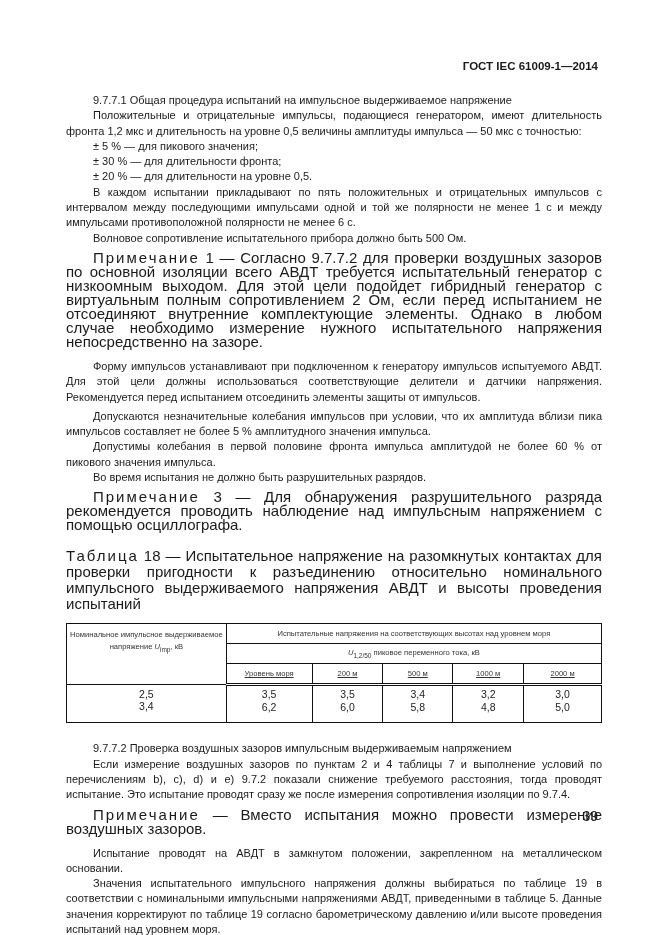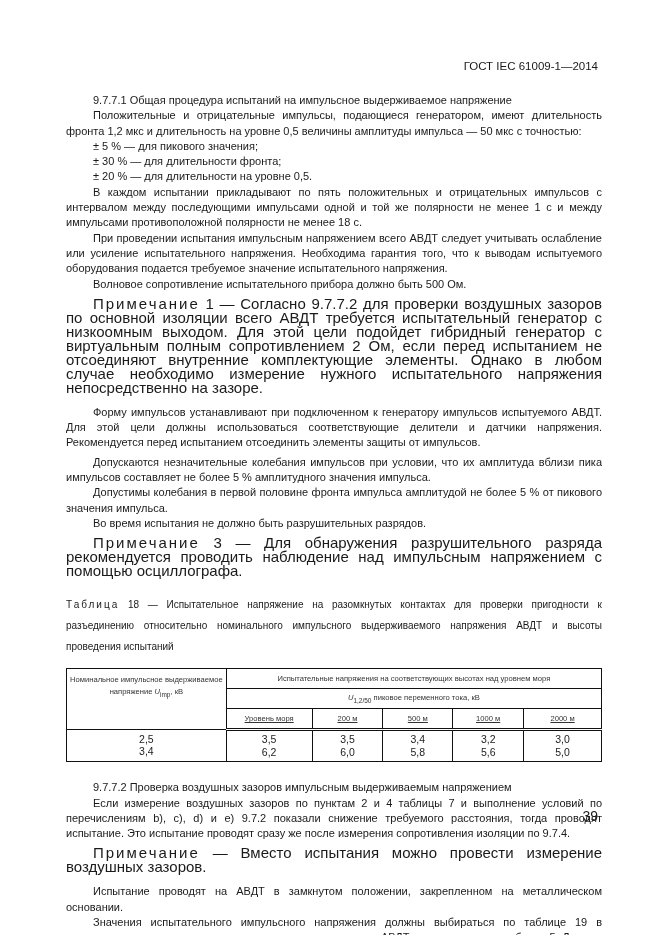--- a/index.html
+++ b/index.html
@@ -1,63 +1,62 @@
 <!DOCTYPE html>
 <html><head>
 <meta charset="utf-8">
 <style>
   html, body { margin: 0; padding: 0; background: #ffffff; }
   body { width: 661px; height: 935px; position: relative; overflow: hidden;
          font-family: "Liberation Sans", sans-serif; color: #1a1a1a; }
   .page { position: absolute; left: 62px; top: 0; width: 536px; }
-  .header { position: absolute; top: 60px; right: 0; font-weight: normal; font-size: 11.5px; }
+  .header { position: absolute; top: 60px; right: 0; font-weight: bold; font-size: 11.5px; }
   .body-text { position: absolute; top: 93px; left: 4px; width: 536px; font-size: 11px; line-height: 15.3px; }
   p { margin: 0; text-align: justify; }
   .ind { text-indent: 27px; }
   .note { font-size: 15px; line-height: 14px; margin: 5px 0 6px 0; }
   .note .lbl { letter-spacing: 2px; }
   .gap { height: 4px; }
-  .caption { font-size: 10px; line-height: 21px; margin-top: 16px; text-align: justify; }
+  .caption { font-size: 15px; line-height: 16px; margin-top: 16px; text-align: justify; }
   .caption .lbl { letter-spacing: 2px; }
   table.t18 { border-collapse: collapse; width: 536px; margin-top: 11px; font-size: 7.6px; color: #333; }
   table.t18 td { border: 1px solid #111; text-align: center; padding: 0; }
   table.t18 tr.h1 td { height: 19px; }
   table.t18 tr.h2 td { height: 19px; }
   table.t18 tr.h3 td { height: 19px; border-bottom: 3px double #111; text-decoration: underline; }
   table.t18 td.first-head { vertical-align: top; padding-top: 5px; line-height: 12px; }
-  table.t18 tr.data td { font-size: 10.5px; line-height: 12.5px; color: #222; padding: 2px 0 3px 0; }
+  table.t18 tr.data td { font-size: 10.5px; line-height: 12.5px; color: #222; padding: 2px 0 9px 0; }
   .after-table { margin-top: 18px; }
   .pagenum { position: absolute; top: 808px; right: 0; font-size: 14px; }
   sub { font-size: 6.5px; }
 </style>
 </head>
 <body>
 
 <div class="page">
   <div class="header">ГОСТ IEC 61009-1—2014</div>
 
   <div class="body-text">
     <p class="ind">9.7.7.1 Общая процедура испытаний на импульсное выдерживаемое напряжение</p>
     <p class="ind">Положительные и отрицательные импульсы, подающиеся генератором, имеют длительность фронта 1,2 мкс и длительность на уровне 0,5 величины амплитуды импульса — 50 мкс с точностью:</p>
     <p class="ind">± 5 % — для пикового значения;</p>
     <p class="ind">± 30 % — для длительности фронта;</p>
     <p class="ind">± 20 % — для длительности на уровне 0,5.</p>
-    <p class="ind">В каждом испытании прикладывают по пять положительных и отрицательных импульсов с интервалом между последующими импульсами одной и той же полярности не менее 1 с и между импульсами противоположной полярности не менее 18 с.</p>
-    <p class="ind">При проведении испытания импульсным напряжением всего АВДТ следует учитывать ослабление или усиление испытательного напряжения. Необходима гарантия того, что к выводам испытуемого оборудования подается требуемое значение испытательного напряжения.</p>
+    <p class="ind">В каждом испытании прикладывают по пять положительных и отрицательных импульсов с интервалом между последующими импульсами одной и той же полярности не менее 1 с и между импульсами противоположной полярности не менее 6 с.</p>
     <p class="ind">Волновое сопротивление испытательного прибора должно быть 500 Ом.</p>
 
     <p class="ind note"><span class="lbl">Примечание</span><span> 1 — Согласно 9.7.7.2 для проверки воздушных зазоров по основной изоляции всего АВДТ требуется испытательный генератор с низкоомным выходом. Для этой цели подойдет гибридный генератор с виртуальным полным сопротивлением 2 Ом, если перед испытанием не отсоединяют внутренние комплектующие элементы. Однако в любом случае необходимо измерение нужного испытательного напряжения непосредственно на зазоре.</span></p>
 
     <div class="gap"></div>
     <p class="ind">Форму импульсов устанавливают при подключенном к генератору импульсов испытуемого АВДТ. Для этой цели должны использоваться соответствующие делители и датчики напряжения. Рекомендуется перед испытанием отсоединить элементы защиты от импульсов.</p>
 
 
     <div class="gap"></div>
     <p class="ind">Допускаются незначительные колебания импульсов при условии, что их амплитуда вблизи пика импульсов составляет не более 5 % амплитудного значения импульса.</p>
-    <p class="ind">Допустимы колебания в первой половине фронта импульса амплитудой не более 5 % от пикового значения импульса.</p>
+    <p class="ind">Допустимы колебания в первой половине фронта импульса амплитудой не более 60 % от пикового значения импульса.</p>
     <p class="ind">Во время испытания не должно быть разрушительных разрядов.</p>
 
     <p class="ind note"><span class="lbl">Примечание</span><span> 3 — Для обнаружения разрушительного разряда рекомендуется проводить наблюдение над импульсным напряжением с помощью осциллографа.</span></p>
 
     <p class="caption"><span class="lbl">Таблица</span><span> 18 — Испытательное напряжение на разомкнутых контактах для проверки пригодности к разъединению относительно номинального импульсного выдерживаемого напряжения АВДТ и высоты проведения испытаний</span></p>
 
     <table class="t18">
       <colgroup>
         <col style="width:160px">
           <col style="width:86px">
@@ -79,21 +78,21 @@
         <td>200 м</td>
         <td>500 м</td>
         <td>1000 м</td>
         <td>2000 м</td>
       </tr>
       <tr class="data">
         <td><span>2,5</span><br><span>3,4</span></td>
         <td><span>3,5</span><br><span>6,2</span></td>
         <td><span>3,5</span><br><span>6,0</span></td>
         <td><span>3,4</span><br><span>5,8</span></td>
-        <td><span>3,2</span><br><span>5,6</span></td>
+        <td><span>3,2</span><br><span>4,8</span></td>
         <td><span>3,0</span><br><span>5,0</span></td>
       </tr>
     </tbody>
       </table>
 
     <div class="after-table"></div>
     <p class="ind">9.7.7.2 Проверка воздушных зазоров импульсным выдерживаемым напряжением</p>
     <p class="ind">Если измерение воздушных зазоров по пунктам 2 и 4 таблицы 7 и выполнение условий по перечислениям b), c), d) и e) 9.7.2 показали снижение требуемого расстояния, тогда проводят испытание. Это испытание проводят сразу же после измерения сопротивления изоляции по 9.7.4.</p>
 
     <p class="ind note"><span class="lbl">Примечание</span><span> — Вместо испытания можно провести измерение воздушных зазоров.</span></p>

